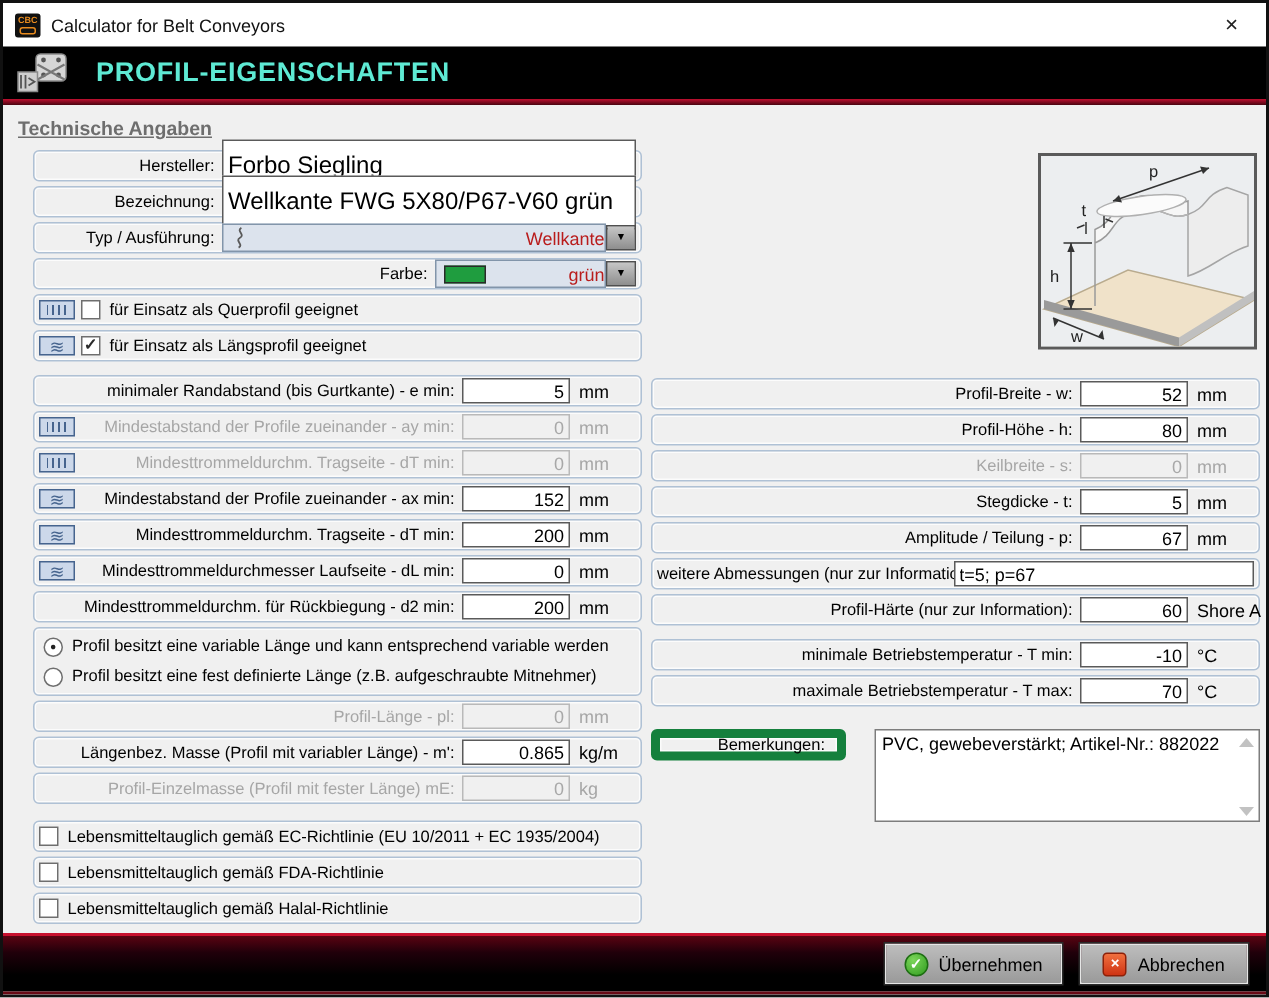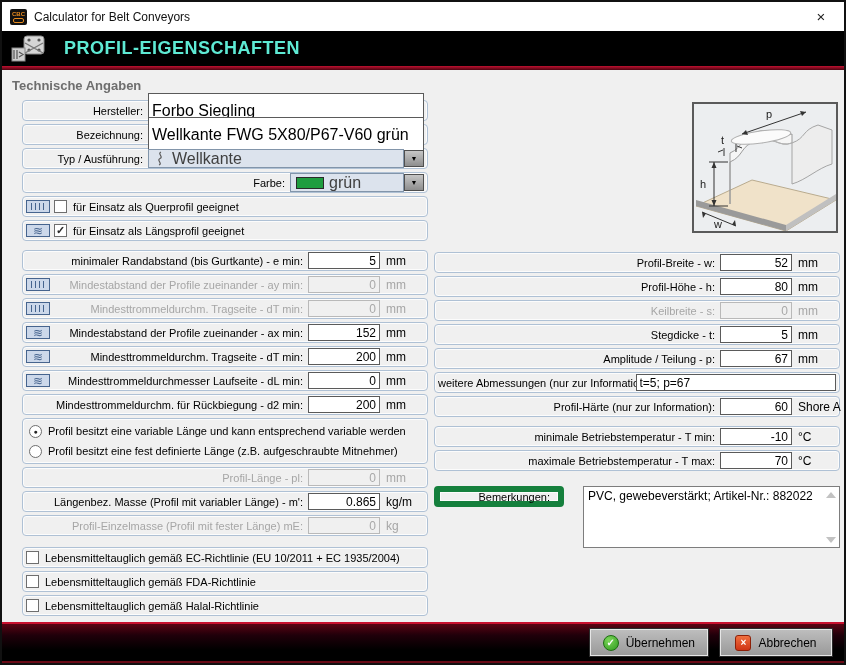--- a/index.html
+++ b/index.html
@@ -28,21 +28,21 @@
     position:absolute; left:0; top:29px; width:842px; height:35px;
     background:#000; display:flex; align-items:center;
   }
   .header-icon { margin-left:8px; }
   .header-title { color:#5eead4; font-size:18px; font-weight:bold; margin-left:14px; letter-spacing:.5px; }
   .headerstripe {
     position:absolute; left:0; top:64px; width:842px; height:4px;
     background:linear-gradient(#c01030, #4a0511);
   }
 
-  .section-title { position:absolute; left:10px; top:76px; font-size:13px; font-weight:bold; color:#6e6e6e; }
+  .section-title { position:absolute; left:10px; top:76px; font-size:13px; font-weight:bold; color:#6e6e6e;text-decoration:underline; }
 
   
   .col-left  { position:absolute; left:20px;  top:98px;  width:406px; }
   .col-right { position:absolute; left:432px; top:250px; width:406px; }
 
   .row {
     height:21px; margin-bottom:3px; display:flex; align-items:center;
     border:1px solid #afc1d5; border-radius:4px; background:#f0f0f0;
     box-shadow:inset 0 0 0 1px #fcfcfc; padding:0 3px; font-size:11px; color:#000;
   }
@@ -78,21 +78,21 @@
      repeating-linear-gradient(90deg, #46648e 0 1px, transparent 1px 4px) content-box, #ccd8ea;
      padding:2px 4px; }
   .picon.none { visibility:hidden; }
 
   
   .dd {
     flex:1; height:19px; border:1px solid #8295aa; background:#dce3ed;
     display:flex; align-items:center; padding-left:3px;
   }
   .dd-squiggle { width:12px; height:15px; flex:none; margin:0 6px 0 2px; }
-  .dd-text { font-size:16px; color:#404040; flex:1; }
+  .dd-text { font-size:12px; color:#b91c1c; flex:1;text-align:right; }
   .dd-arrow {
     width:20px; height:17px; margin:0; flex:none; align-self:center;
     background:linear-gradient(#c6c6c6,#8e8e8e); border:1px solid #4f4f4f;
     display:flex; align-items:center; justify-content:center;
     font-size:7px; color:#000; cursor:pointer;
   }
   .dd-narrow { flex:none; width:114px; }
   .swatch { width:28px; height:12px; border:1px solid #2a2a2a; margin:0 5px 0 2px; flex:none; }
 
   

